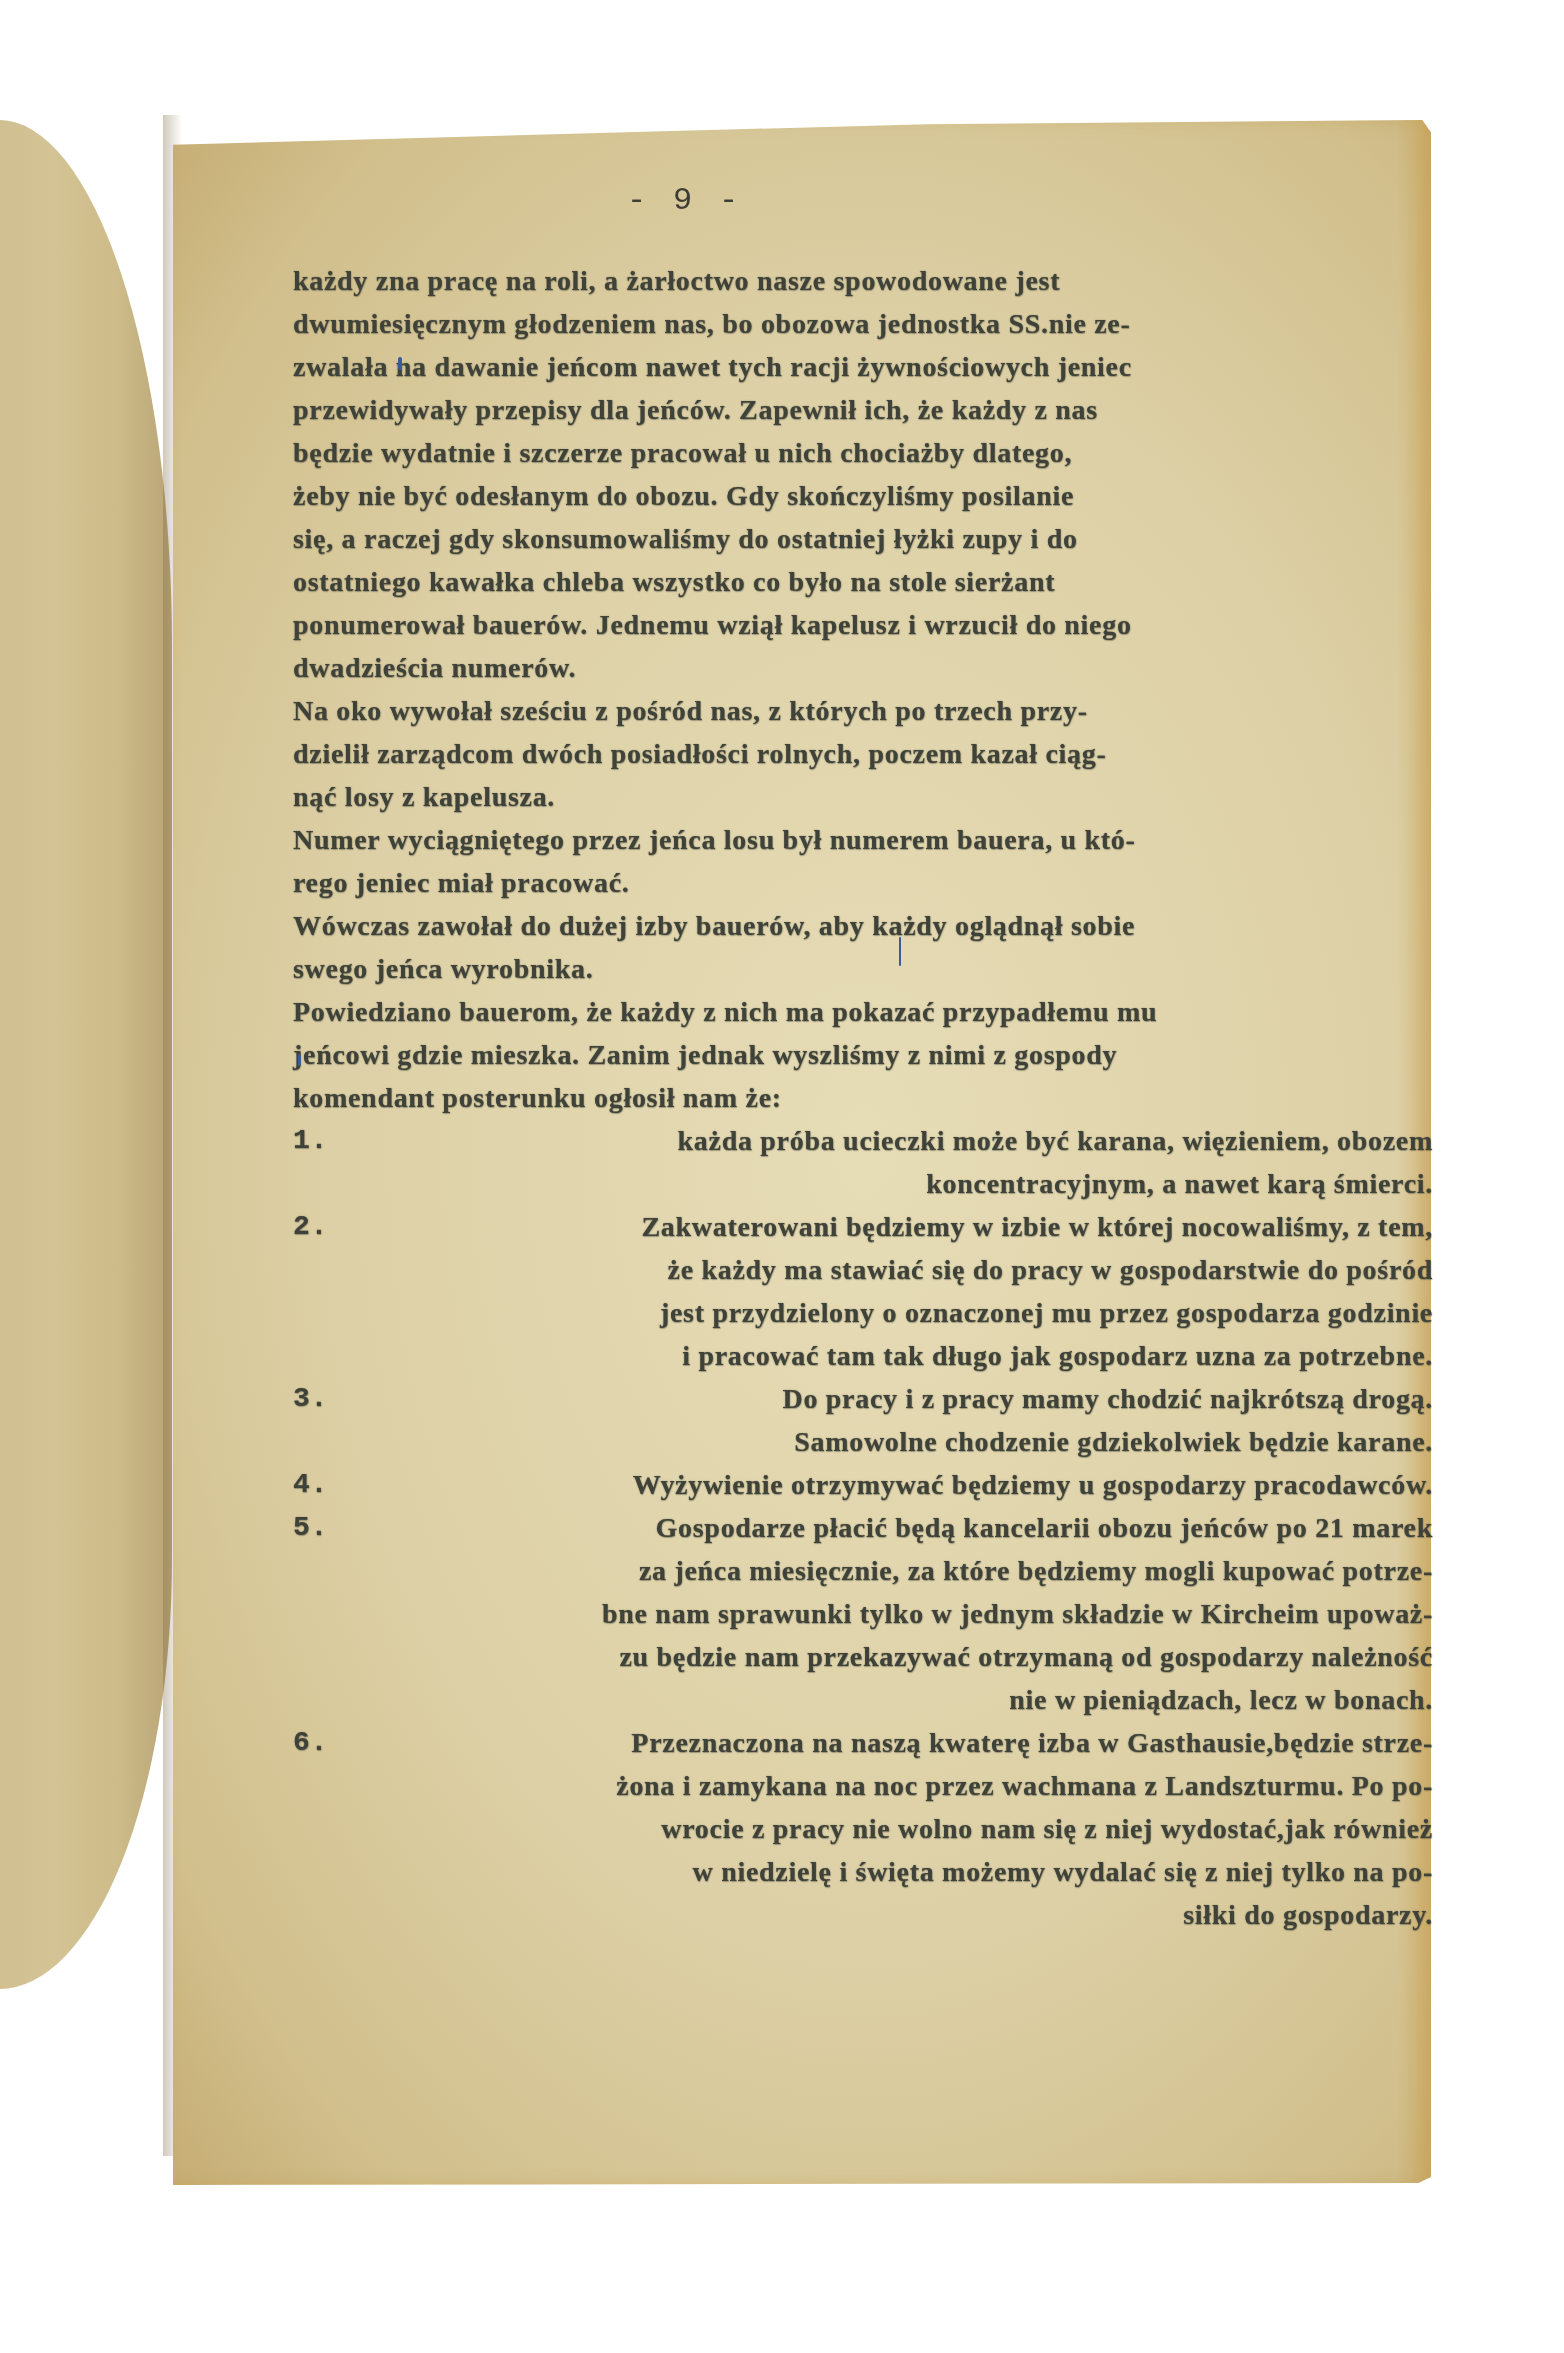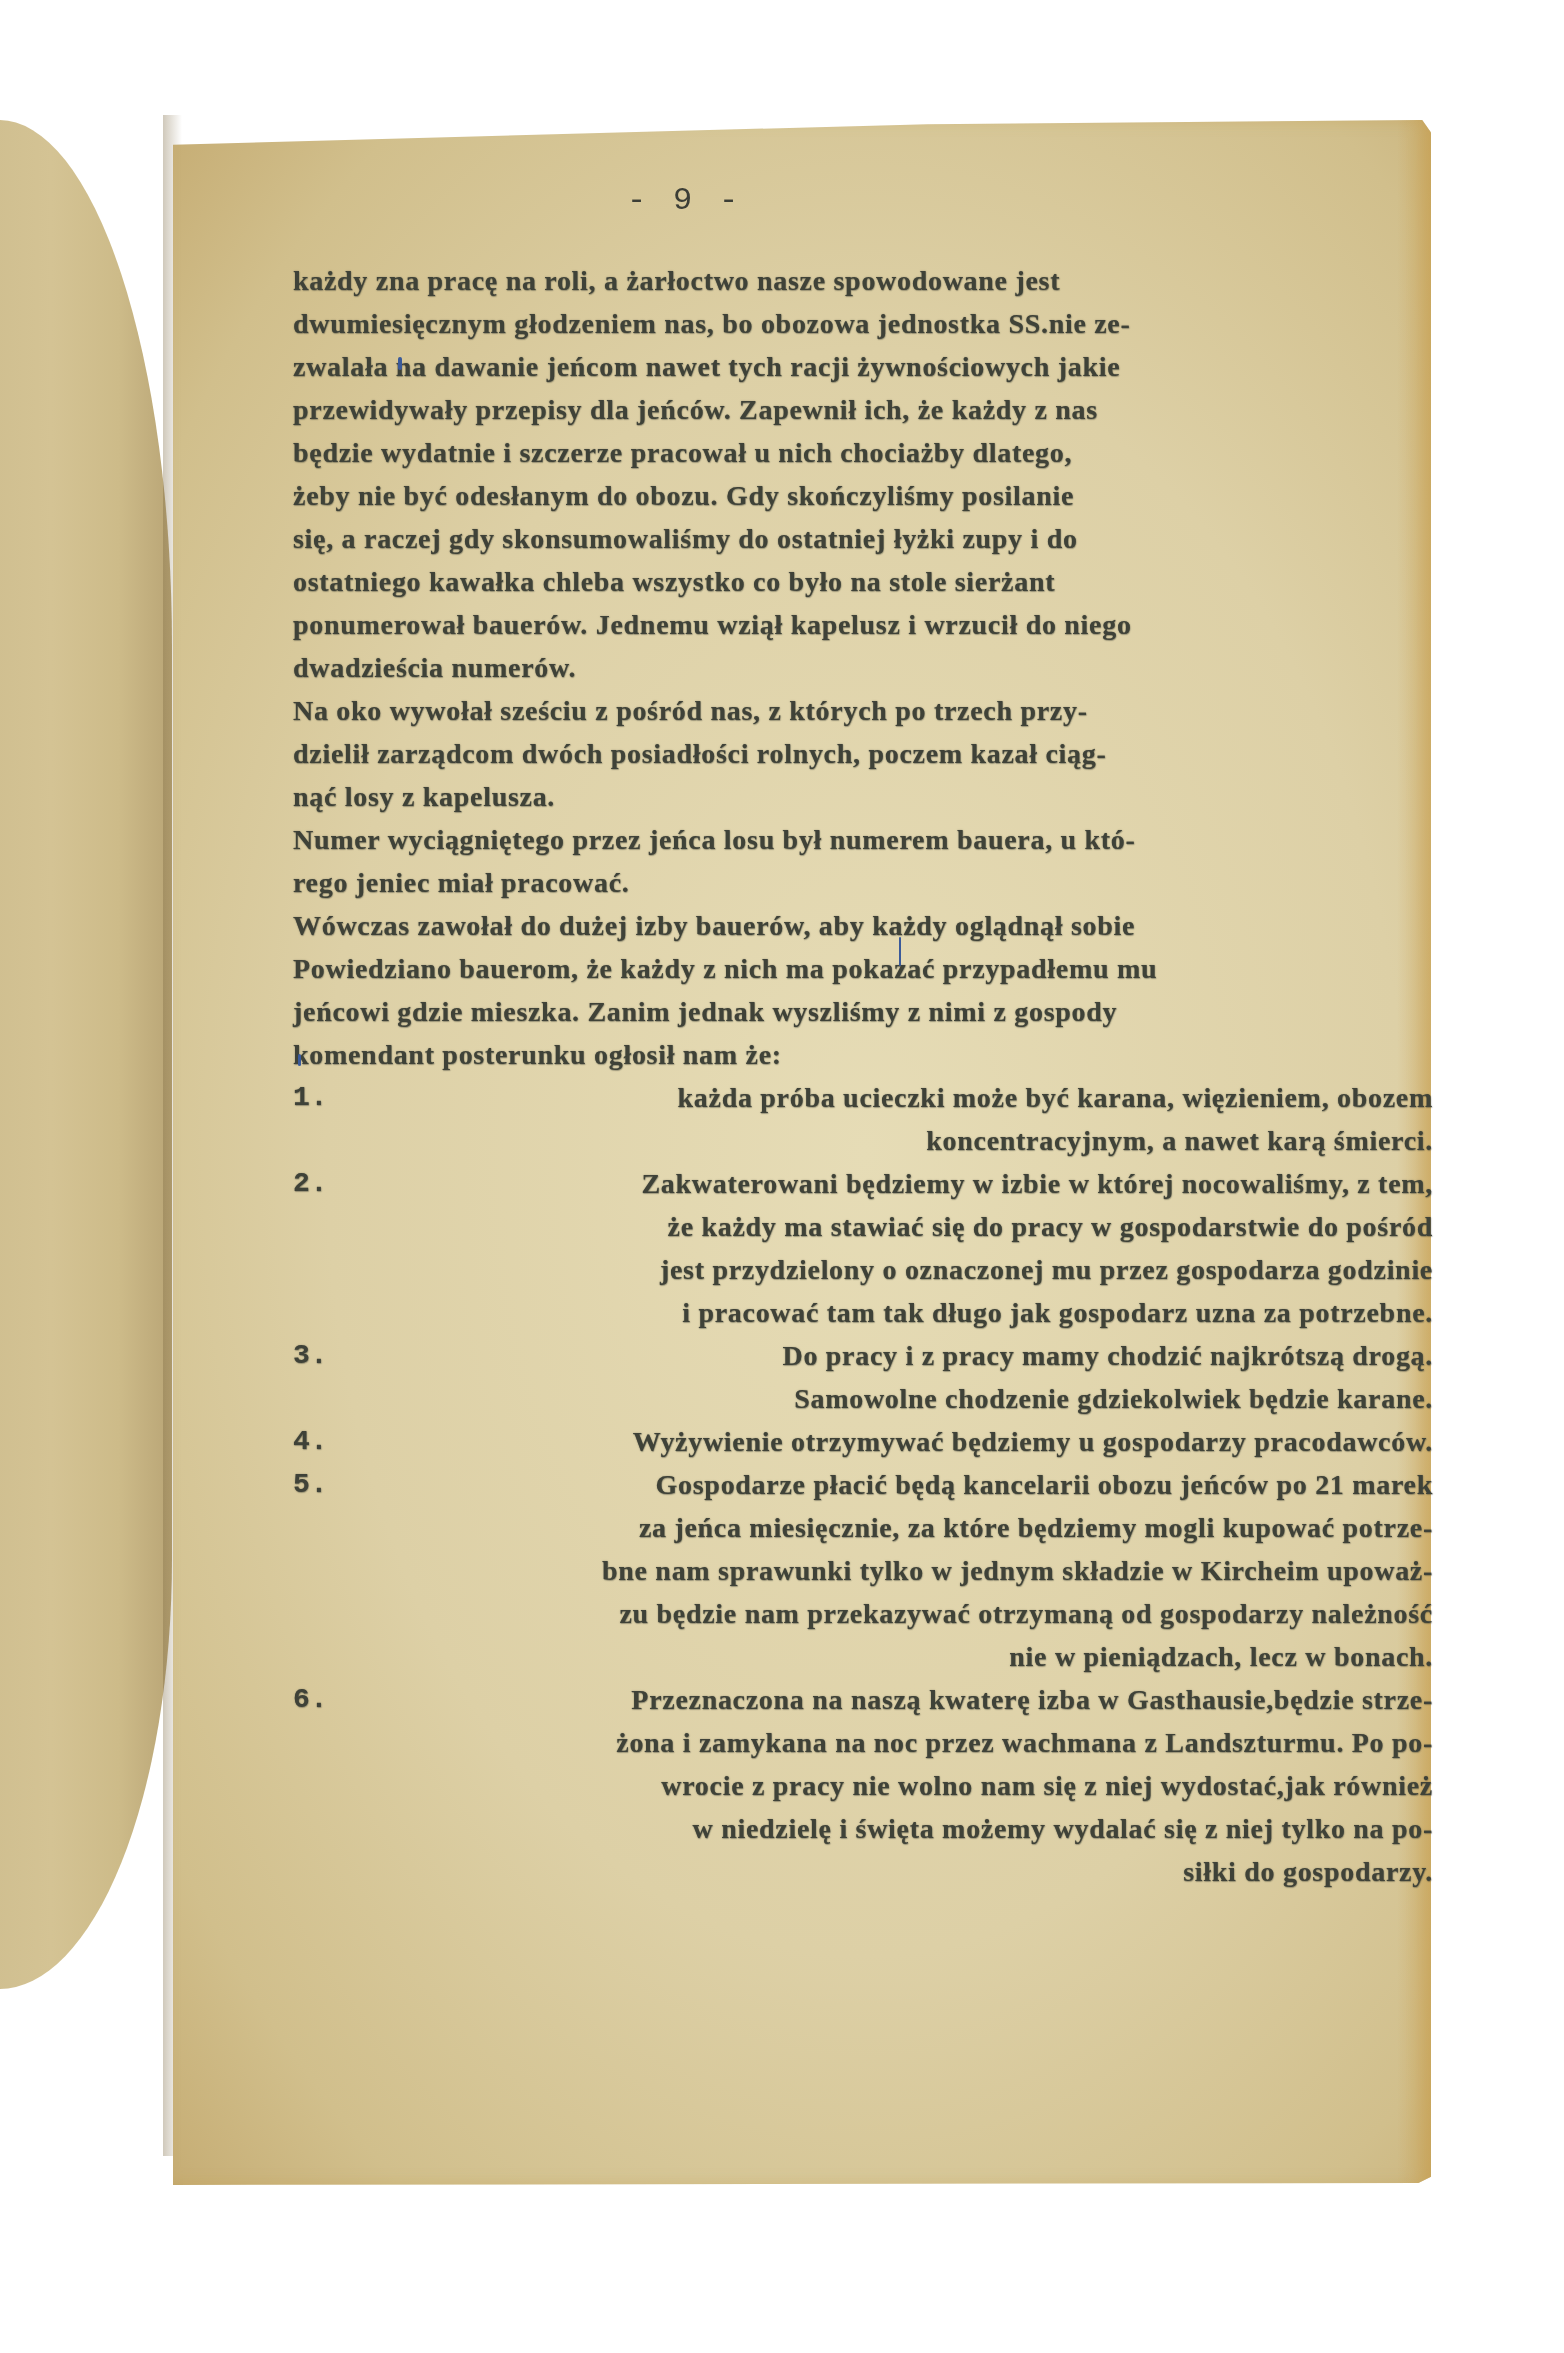--- a/index.html
+++ b/index.html
@@ -55,34 +55,35 @@
 <div class="left-page"></div>
 <div class="gutter-shadow"></div>
 <div class="sheet"></div>
 
 <div class="page-number">- 9 -</div>
 
 <div class="text-block">
   <div id="para">
       <div class="line">każdy zna pracę na roli, a żarłoctwo nasze spowodowane jest</div>
       <div class="line">dwumiesięcznym głodzeniem nas, bo obozowa jednostka SS.nie ze-</div>
-      <div class="line">zwalała na dawanie jeńcom nawet tych racji żywnościowych jakie</div>
+      <div class="line">zwalała na dawanie jeńcom nawet tych racji żywnościowych jeniec</div>
       <div class="line">przewidywały przepisy dla jeńców. Zapewnił ich, że każdy z nas</div>
       <div class="line">będzie wydatnie i szczerze pracował u nich chociażby dlatego,</div>
       <div class="line">żeby nie być odesłanym do obozu. Gdy skończyliśmy posilanie</div>
       <div class="line">się, a raczej gdy skonsumowaliśmy do ostatniej łyżki zupy i do</div>
       <div class="line">ostatniego kawałka chleba wszystko co było na stole sierżant</div>
       <div class="line">ponumerował bauerów. Jednemu wziął kapelusz i wrzucił do niego</div>
       <div class="line">dwadzieścia numerów.</div>
       <div class="line">Na oko wywołał sześciu z pośród nas, z których po trzech przy-</div>
       <div class="line">dzielił zarządcom dwóch posiadłości rolnych, poczem kazał ciąg-</div>
       <div class="line">nąć losy z kapelusza.</div>
       <div class="line">Numer wyciągniętego przez jeńca losu był numerem bauera, u któ-</div>
       <div class="line">rego jeniec miał pracować.</div>
       <div class="line">Wówczas zawołał do dużej izby bauerów, aby każdy oglądnął sobie</div>
+      <div class="line">swego jeńca wyrobnika.</div>
       <div class="line">Powiedziano bauerom, że każdy z nich ma pokazać przypadłemu mu</div>
       <div class="line">jeńcowi gdzie mieszka. Zanim jednak wyszliśmy z nimi z gospody</div>
       <div class="line">komendant posterunku ogłosił nam że:</div>
     </div>
   <div id="rules">
       <div class="list-item">
         <span class="list-num">1.</span>
         <div class="list-body">
           <div class="line">każda próba ucieczki może być karana, więzieniem, obozem</div>
           <div class="line">koncentracyjnym, a nawet karą śmierci.</div>

